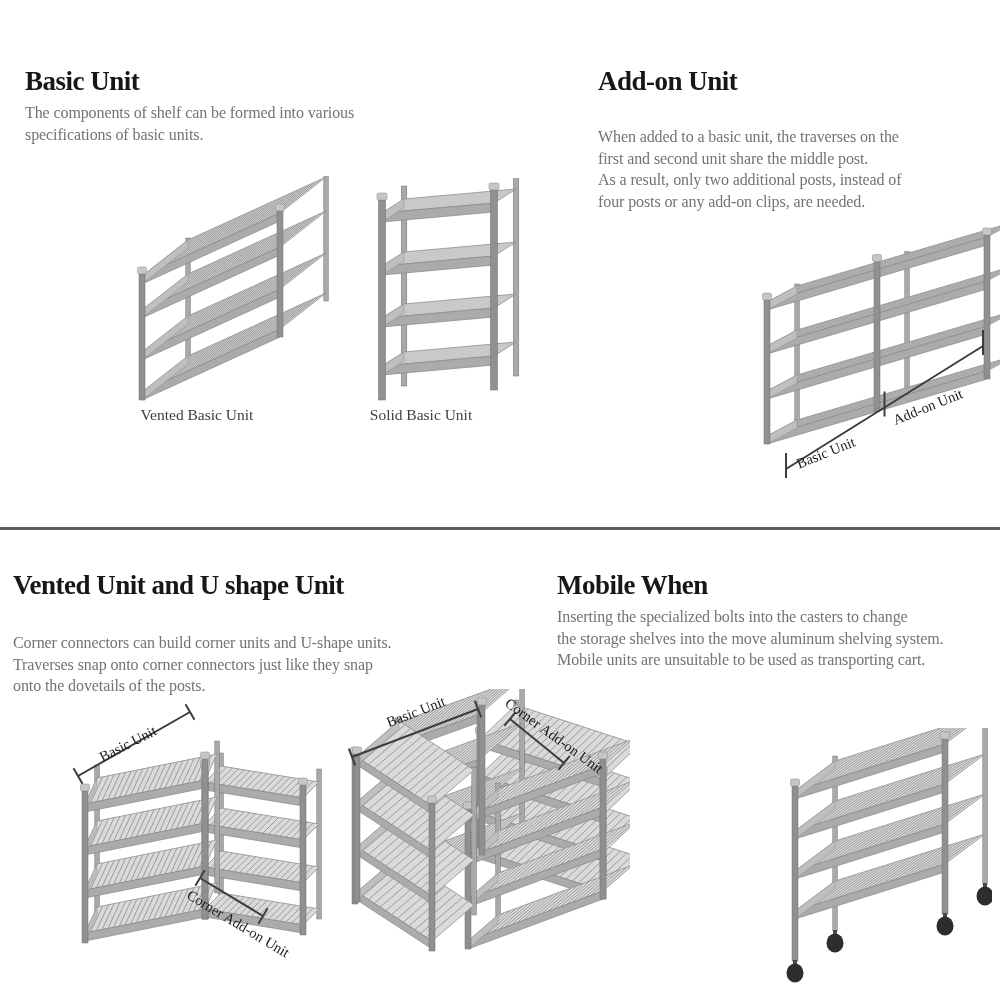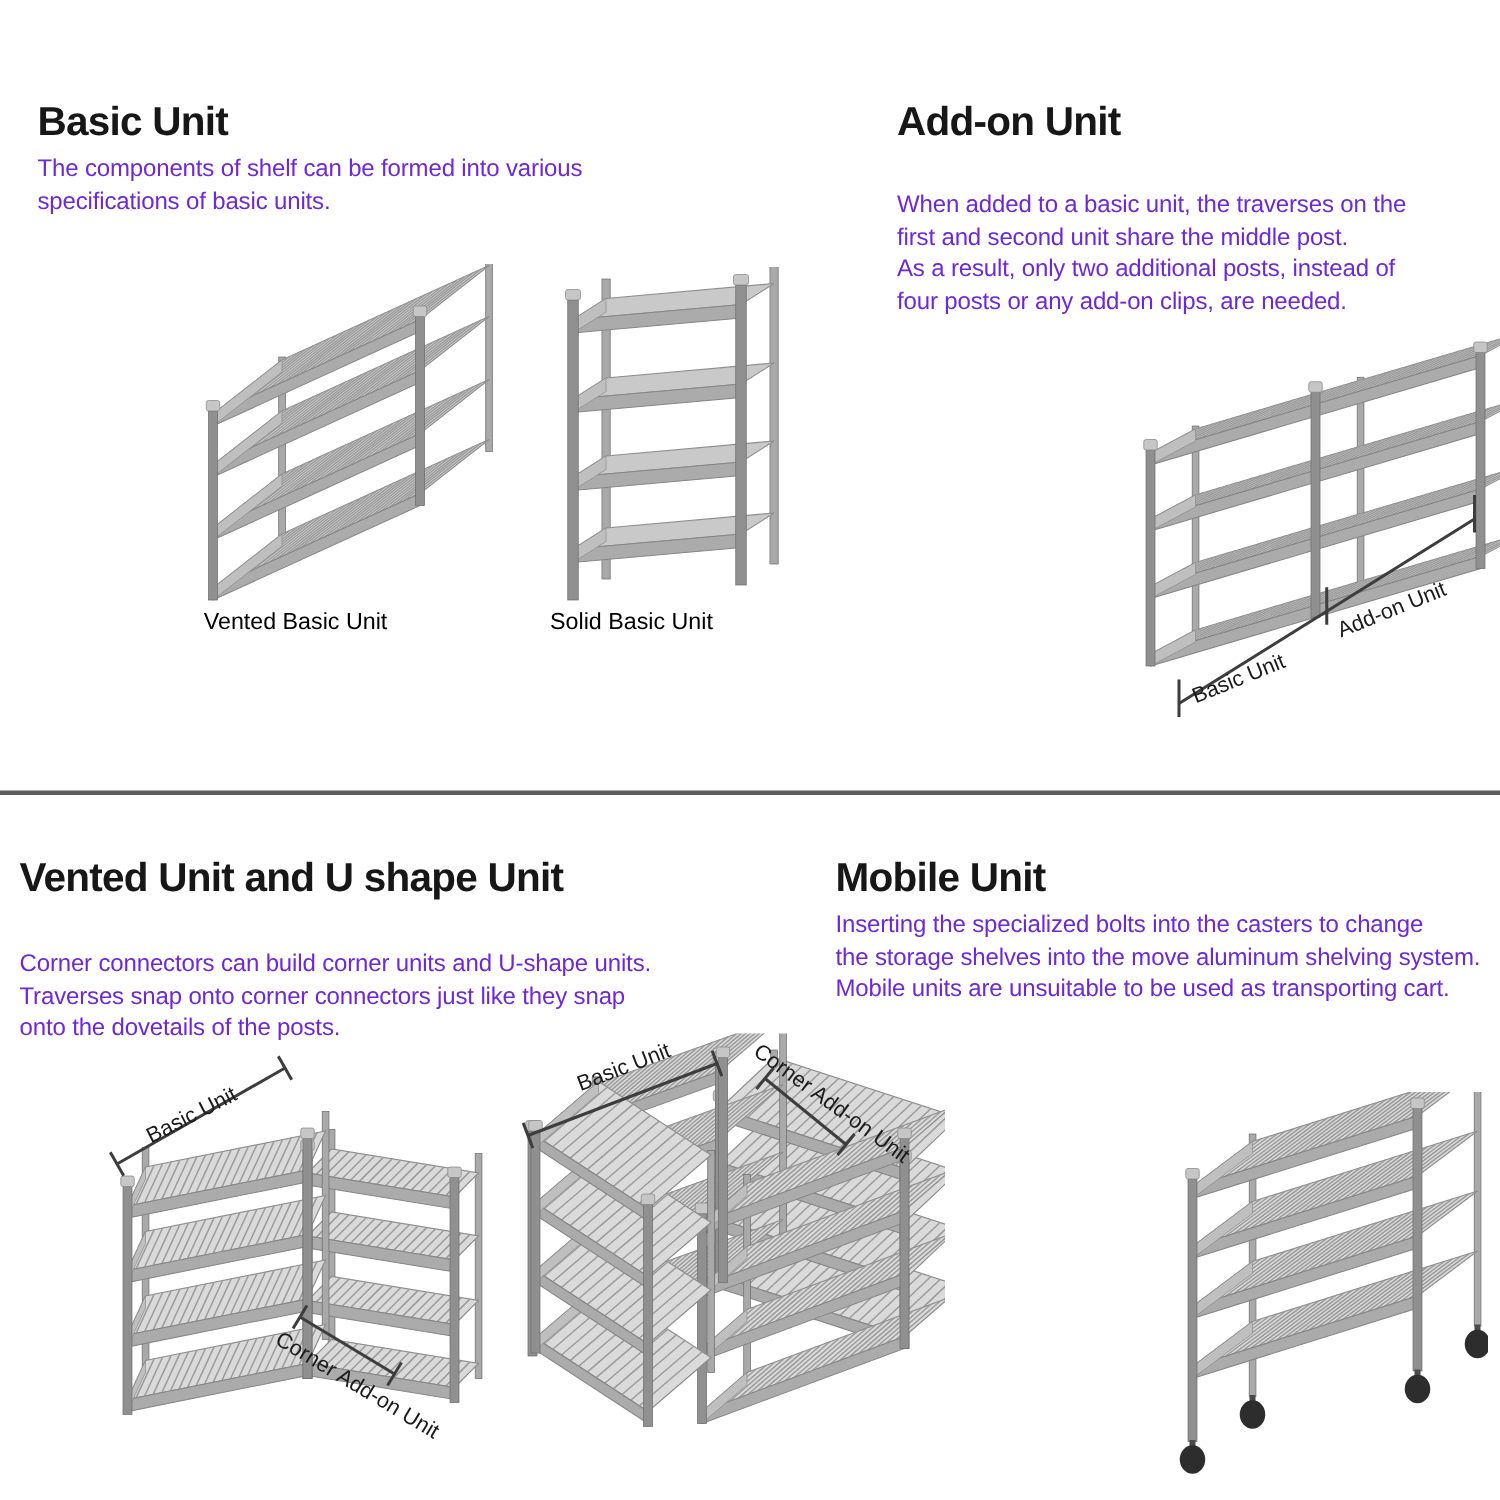--- a/index.html
+++ b/index.html
@@ -1,23 +1,23 @@
 <!DOCTYPE html>
 <html><head>
 <meta charset="utf-8">
 <style>
   html,body{margin:0;padding:0;background:#fff;}
   #page{position:relative;width:1000px;height:1000px;background:#ffffff;overflow:hidden;
-        font-family:Liberation Sans, sans-serif;}
+        font-family:Liberation Serif, serif;}
   .h2{position:absolute;font-size:27px;font-weight:700;color:#171717;letter-spacing:-0.5px;white-space:nowrap;}
-  .para{position:absolute;font-size:16px;line-height:21.5px;color:#6d28d9;letter-spacing:-0.1px;white-space:pre-line;}
+  .para{position:absolute;font-size:16px;line-height:21.5px;color:#737373;letter-spacing:-0.1px;white-space:pre-line;}
   .divider{position:absolute;left:0;top:527px;width:1000px;height:3px;background:#5e5e5e;}
   .fig{position:absolute;}
   .fig svg{position:absolute;left:0;top:0;}
-  .caption{position:absolute;transform:translateX(-50%);font-size:15.5px;color:#000000;white-space:nowrap;}
+  .caption{position:absolute;transform:translateX(-50%);font-size:15.5px;color:#404040;white-space:nowrap;}
   .diag-label{position:absolute;font-size:14.5px;color:#1b1b1b;white-space:nowrap;transform-origin:center;}
   
   #h-basic{left:25px;top:44px;}
   #h-addon{left:598px;top:44px;}
   #h-corner{left:13px;top:548px;}
   #h-mobile{left:557px;top:548px;}
   
   #p-basic{left:25px;top:86px;width:420px;}
   #p-addon{left:598px;top:86px;width:380px;margin-top:40px;}
   #p-corner{left:13px;top:616px;width:450px;}
@@ -966,21 +966,21 @@
           <line x1="170" y1="30" x2="224" y2="74" stroke="#3d3d3d" stroke-width="2"></line>
           <line x1="175.6850565604601" y1="23.0228851303444" x2="164.3149434395399" y2="36.9771148696556" stroke="#3d3d3d" stroke-width="2"></line>
           <line x1="229.6850565604601" y1="67.02288513034439" x2="218.3149434395399" y2="80.97711486965561" stroke="#3d3d3d" stroke-width="2"></line>
         </svg>
       <span class="diag-label" id="lbl-ushape-basic">Basic Unit</span>
       <span class="diag-label" id="lbl-ushape-addon">Corner Add-on Unit</span>
     </figure>
   </section>
 
   <section>
-    <h2 class="h2" id="h-mobile">Mobile Unit</h2>
+    <h2 class="h2" id="h-mobile">Mobile When</h2>
     <p class="para" id="p-mobile">Inserting the specialized bolts into the casters to change
 the storage shelves into the move aluminum shelving system.
 Mobile units are unsuitable to be used as transporting cart.</p>
     <figure class="fig" id="fig-mobile">
       <svg id="svg-mobile" width="240" height="268" viewBox="0 0 240 268">
           <rect x="80.8" y="28.0" width="4.5" height="175.0" fill="#a9a9a9" stroke="#6f6f6f" stroke-width="0.5"></rect>
           <rect x="230.8" y="-19.0" width="4.5" height="175.0" fill="#a9a9a9" stroke="#6f6f6f" stroke-width="0.5"></rect>
           <polygon points="43.0,183.0 193.0,136.0 233.0,106.0 83.0,153.0" fill="#dadada" stroke="#8e8e8e" stroke-width="0.8"></polygon>
           <line x1="48.6" y1="181.3" x2="88.6" y2="151.3" stroke="#9b9b9b" stroke-width="1"></line>
           <line x1="54.1" y1="179.5" x2="94.1" y2="149.5" stroke="#9b9b9b" stroke-width="1"></line>

